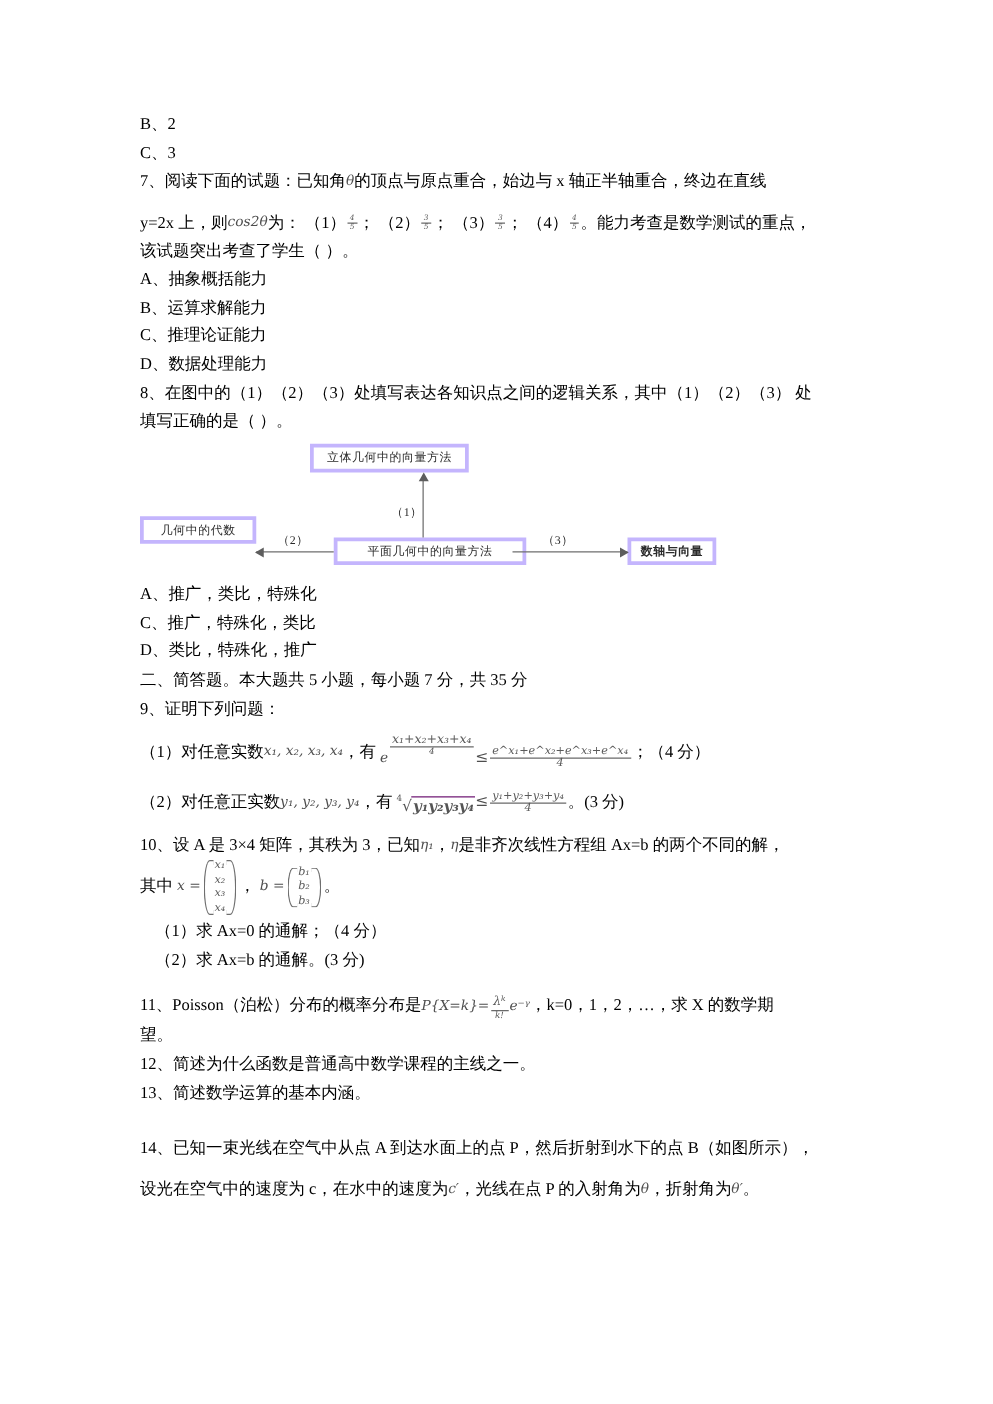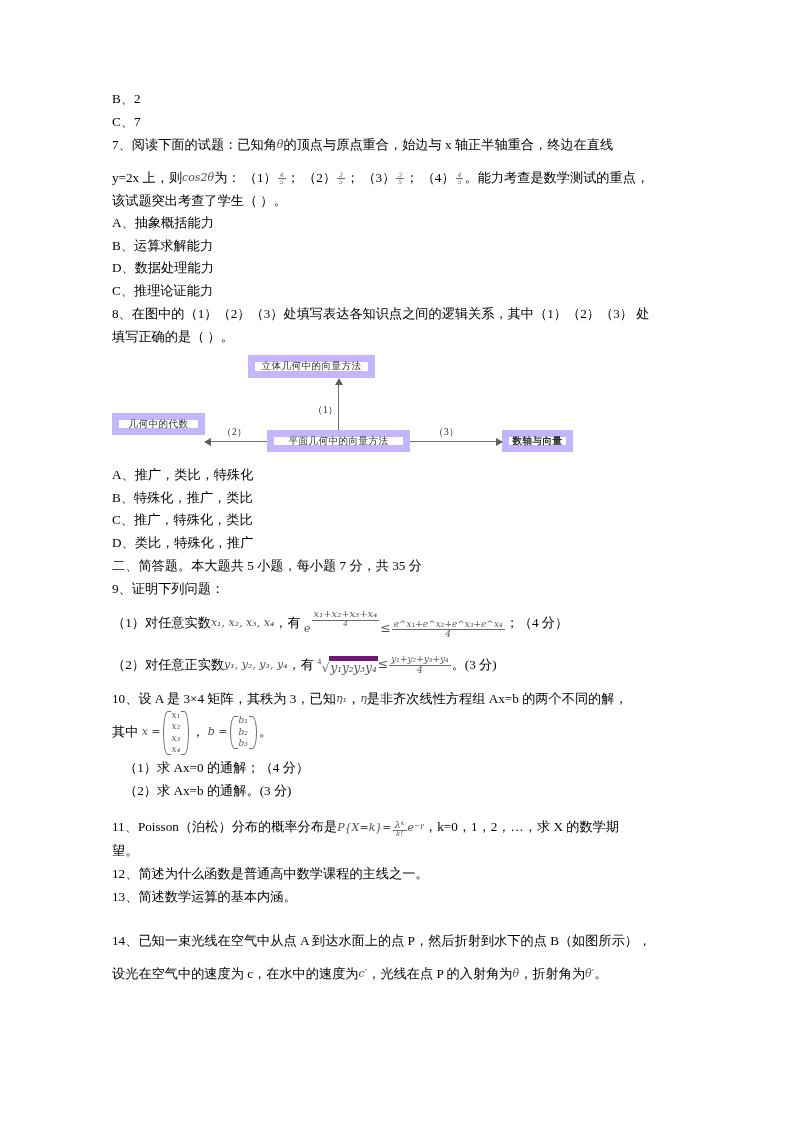--- a/index.html
+++ b/index.html
@@ -62,21 +62,21 @@
 
   .radical {
     display: inline-block;
     color: #555;
     font-style: italic;
     font-family: "DejaVu Serif", serif;
     font-size: 12px;
     vertical-align: middle;
   }
   .radical .idx { font-size: 7px; vertical-align: 8px; font-style: normal; }
-  .radical .bar { border-top: 5px solid #701a75; padding: 0 1px; }
+  .radical .bar { border-top: 1px solid #701a75; padding: 0 1px; font-weight: bold; }
 
   
   .vec {
     display: inline-block;
     vertical-align: middle;
     position: relative;
     padding: 0 9px;
     margin: 0 2px;
     color: #5c5c5c;
     font-family: "DejaVu Serif", serif;
@@ -100,35 +100,35 @@
 
   
   .diagram {
     position: relative;
     width: 578px;
     height: 105px;
     margin-top: 4px;
   }
   .dbox {
     position: absolute;
-    border: 7px solid #c4b5fd;
+    border: 3px solid #c4b5fd;
     background: #ffffff;
     font-size: 9.5px;
     color: #2a2a2a;
     text-align: center;
     letter-spacing: 0.5px;
     font-family: "Liberation Serif", serif;
     box-sizing: border-box;
     display: flex;
     align-items: center;
     justify-content: center;
   }
   .dbox-top { left: 136px; top: 3px; width: 127px; height: 23px; }
   .dbox-left { left: 0px; top: 61px; width: 93px; height: 22px; }
-  .dbox-mid { left: 155px; top: 78px; width: 143px; height: 22px; }
+  .dbox-mid { left: 155px; top: 78px; width: 154px; height: 22px; }
   .dbox-right { left: 390px; top: 78px; width: 71px; height: 22px; font-weight: bold; }
 
   .dlabel {
     position: absolute;
     font-size: 9.5px;
     color: #2a2a2a;
     letter-spacing: 0.4px;
     font-family: "Liberation Serif", serif;
   }
   .dlabel-1 { left: 201px; top: 52px; }
@@ -163,43 +163,43 @@
     border-left: 7px solid #5d5d5d;
   }
 </style>
 </head>
 <body>
 
 <div class="page">
   <div class="content">
 
     <div class="opt">B、2</div>
-    <div class="opt">C、7</div>
+    <div class="opt">C、3</div>
 
     <div class="q">
       <span>7、阅读下面的试题：已知角</span><span class="m">θ</span><span>的顶点与原点重合，始边与 x 轴正半轴重合，终边在直线</span>
     </div>
 
     <div style="height:10px"></div>
 
     <div class="q">
       <span>y=2x 上，则</span><span class="m">cos2θ</span><span>为：</span>
 
       <span>（1）</span><span class="mfrac tiny"><span class="num">4</span><span class="den">5</span></span>；
       <span>（2）</span><span class="mfrac tiny"><span class="num">3</span><span class="den">5</span></span>；
       <span>（3）</span><span class="mfrac tiny"><span class="num">3</span><span class="den">5</span></span>；
       <span>（4）</span><span class="mfrac tiny"><span class="num">4</span><span class="den">5</span></span><span>。能力考查是数学测试的重点，</span>
     </div>
 
     <div class="q">该试题突出考查了学生（   ）。</div>
 
     <div class="opt">A、抽象概括能力</div>
     <div class="opt">B、运算求解能力</div>
+    <div class="opt">C、推理论证能力</div>
     <div class="opt">D、数据处理能力</div>
-    <div class="opt">C、推理论证能力</div>
 
     <div class="q">8、在图中的（1）（2）（3）处填写表达各知识点之间的逻辑关系，其中（1）（2）（3）    处</div>
     <div class="q">填写正确的是（   ）。</div>
 
     <div class="diagram">
       <div class="dbox dbox-top">立体几何中的向量方法</div>
       <div class="dbox dbox-left">几何中的代数</div>
       <div class="dbox dbox-mid">平面几何中的向量方法</div>
       <div class="dbox dbox-right">数轴与向量</div>
 
@@ -213,21 +213,20 @@
       <div class="arrowhead ah-right"></div>
 
       <div class="dlabel dlabel-1">（1）</div>
       <div class="dlabel dlabel-2">（2）</div>
       <div class="dlabel dlabel-3">（3）</div>
     </div>
 
     <div class="gap-sm"></div>
 
     <div class="opt">A、推广，类比，特殊化</div>
-    <div class="opt">B、特殊化，推广，类比</div>
     <div class="opt">C、推广，特殊化，类比</div>
     <div class="opt">D、类比，特殊化，推广</div>
 
     <div class="q">二、简答题。本大题共 5 小题，每小题 7 分，共 35 分</div>
 
     <div class="q">9、证明下列问题：</div>
 
     <div style="height:9px"></div>
 
     <div class="q">

